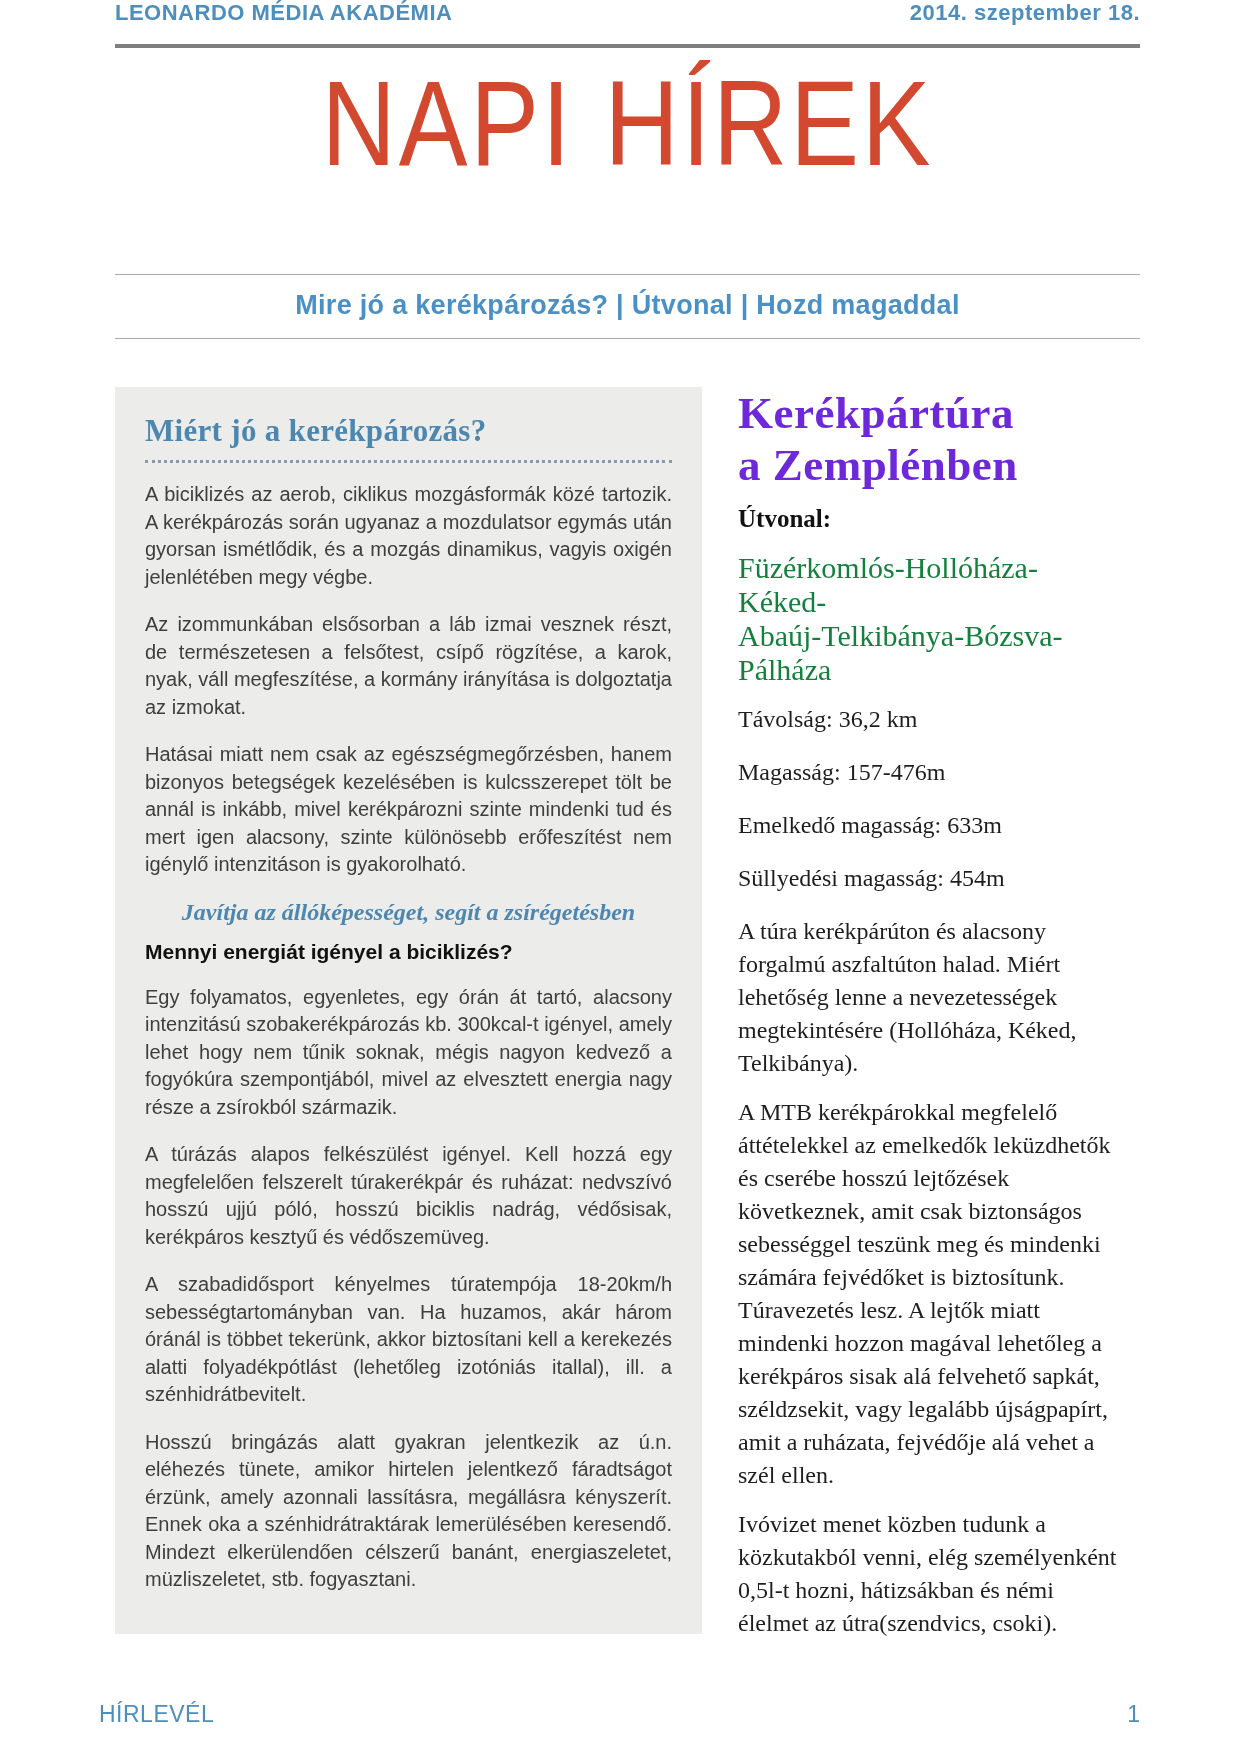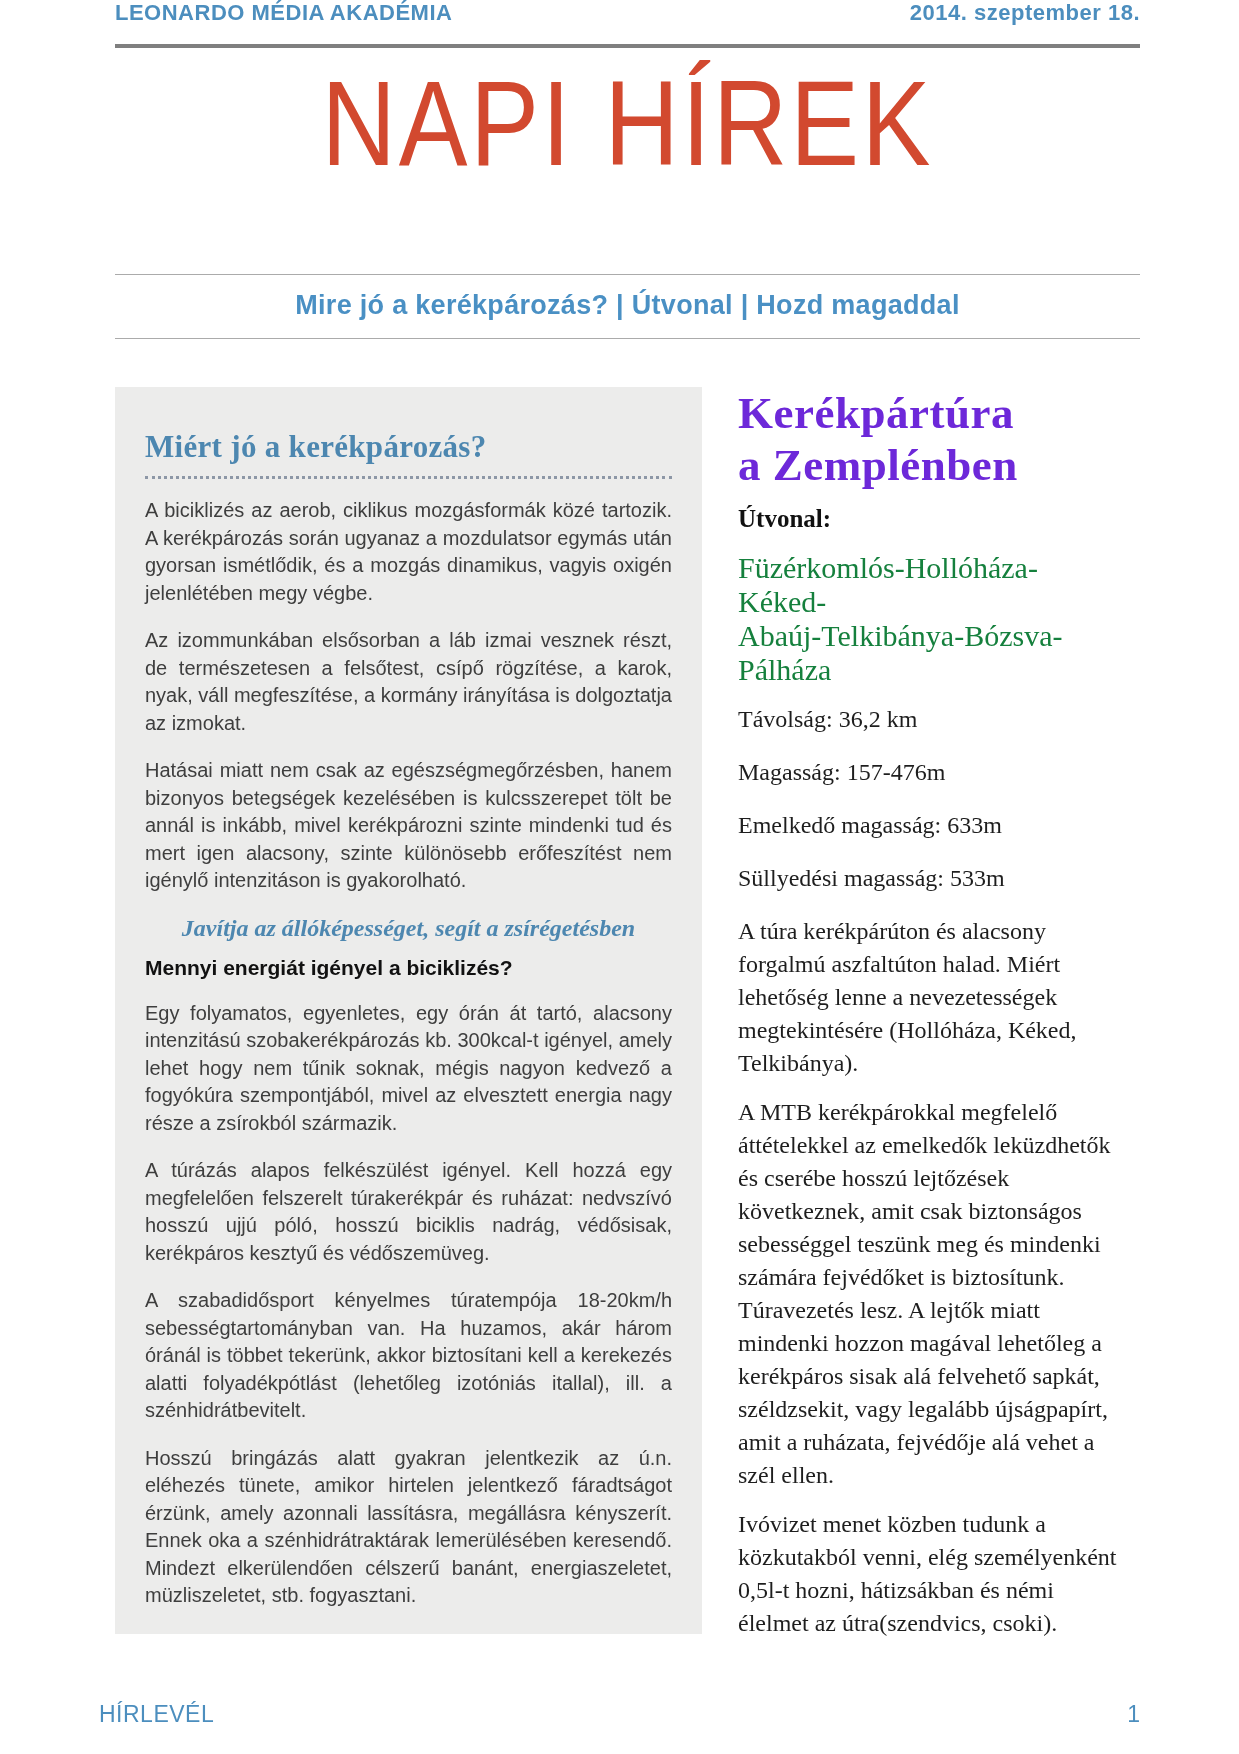--- a/index.html
+++ b/index.html
@@ -59,21 +59,21 @@
   
   .columns {
     display: flex;
     margin-top: 48px;
     gap: 36px;
   }
   .left-box {
     width: 587px;
     height: 1247px;
     background: #ececeb;
-    padding: 42px 30px 26px 30px;
+    padding: 26px 30px 26px 30px;
     overflow: hidden;
   }
   .left-heading {
     font-family: "Liberation Serif", serif;
     font-weight: bold;
     font-size: 31px;
     color: #4d87b0;
     letter-spacing: 0.3px;
   }
   .dotted-sep {
@@ -203,21 +203,21 @@
         <div class="route-label">Útvonal:</div>
 
         <div class="route-block">
           <div class="route-line">Füzérkomlós-Hollóháza-Kéked-</div>
           <div class="route-line">Abaúj-Telkibánya-Bózsva-Pálháza</div>
         </div>
 
         <div class="stat-line">Távolság: 36,2 km</div>
         <div class="stat-line">Magasság: 157-476m</div>
         <div class="stat-line">Emelkedő magasság: 633m</div>
-        <div class="stat-line">Süllyedési magasság: 533m</div>
+        <div class="stat-line">Süllyedési magasság: 454m</div>
 
         <p class="rbody">A túra kerékpárúton és alacsony forgalmú aszfaltúton halad. Miért lehetőség lenne a nevezetességek megtekintésére (Hollóháza, Kéked, Telkibánya).</p>
         <p class="rbody">A MTB kerékpárokkal megfelelő áttételekkel az emelkedők leküzdhetők és cserébe hosszú lejtőzések következnek, amit csak biztonságos sebességgel teszünk meg és mindenki számára fejvédőket is biztosítunk. Túravezetés lesz. A lejtők miatt mindenki hozzon magával lehetőleg a kerékpáros sisak alá felvehető sapkát, széldzsekit, vagy legalább újságpapírt, amit a ruházata, fejvédője alá vehet a szél ellen.</p>
         <p class="rbody">Ivóvizet menet közben tudunk a közkutakból venni, elég személyenként 0,5l-t hozni, hátizsákban és némi élelmet az útra(szendvics, csoki).</p>
       </aside>
 
     </div>
   </div>
 
   <div class="footer">

